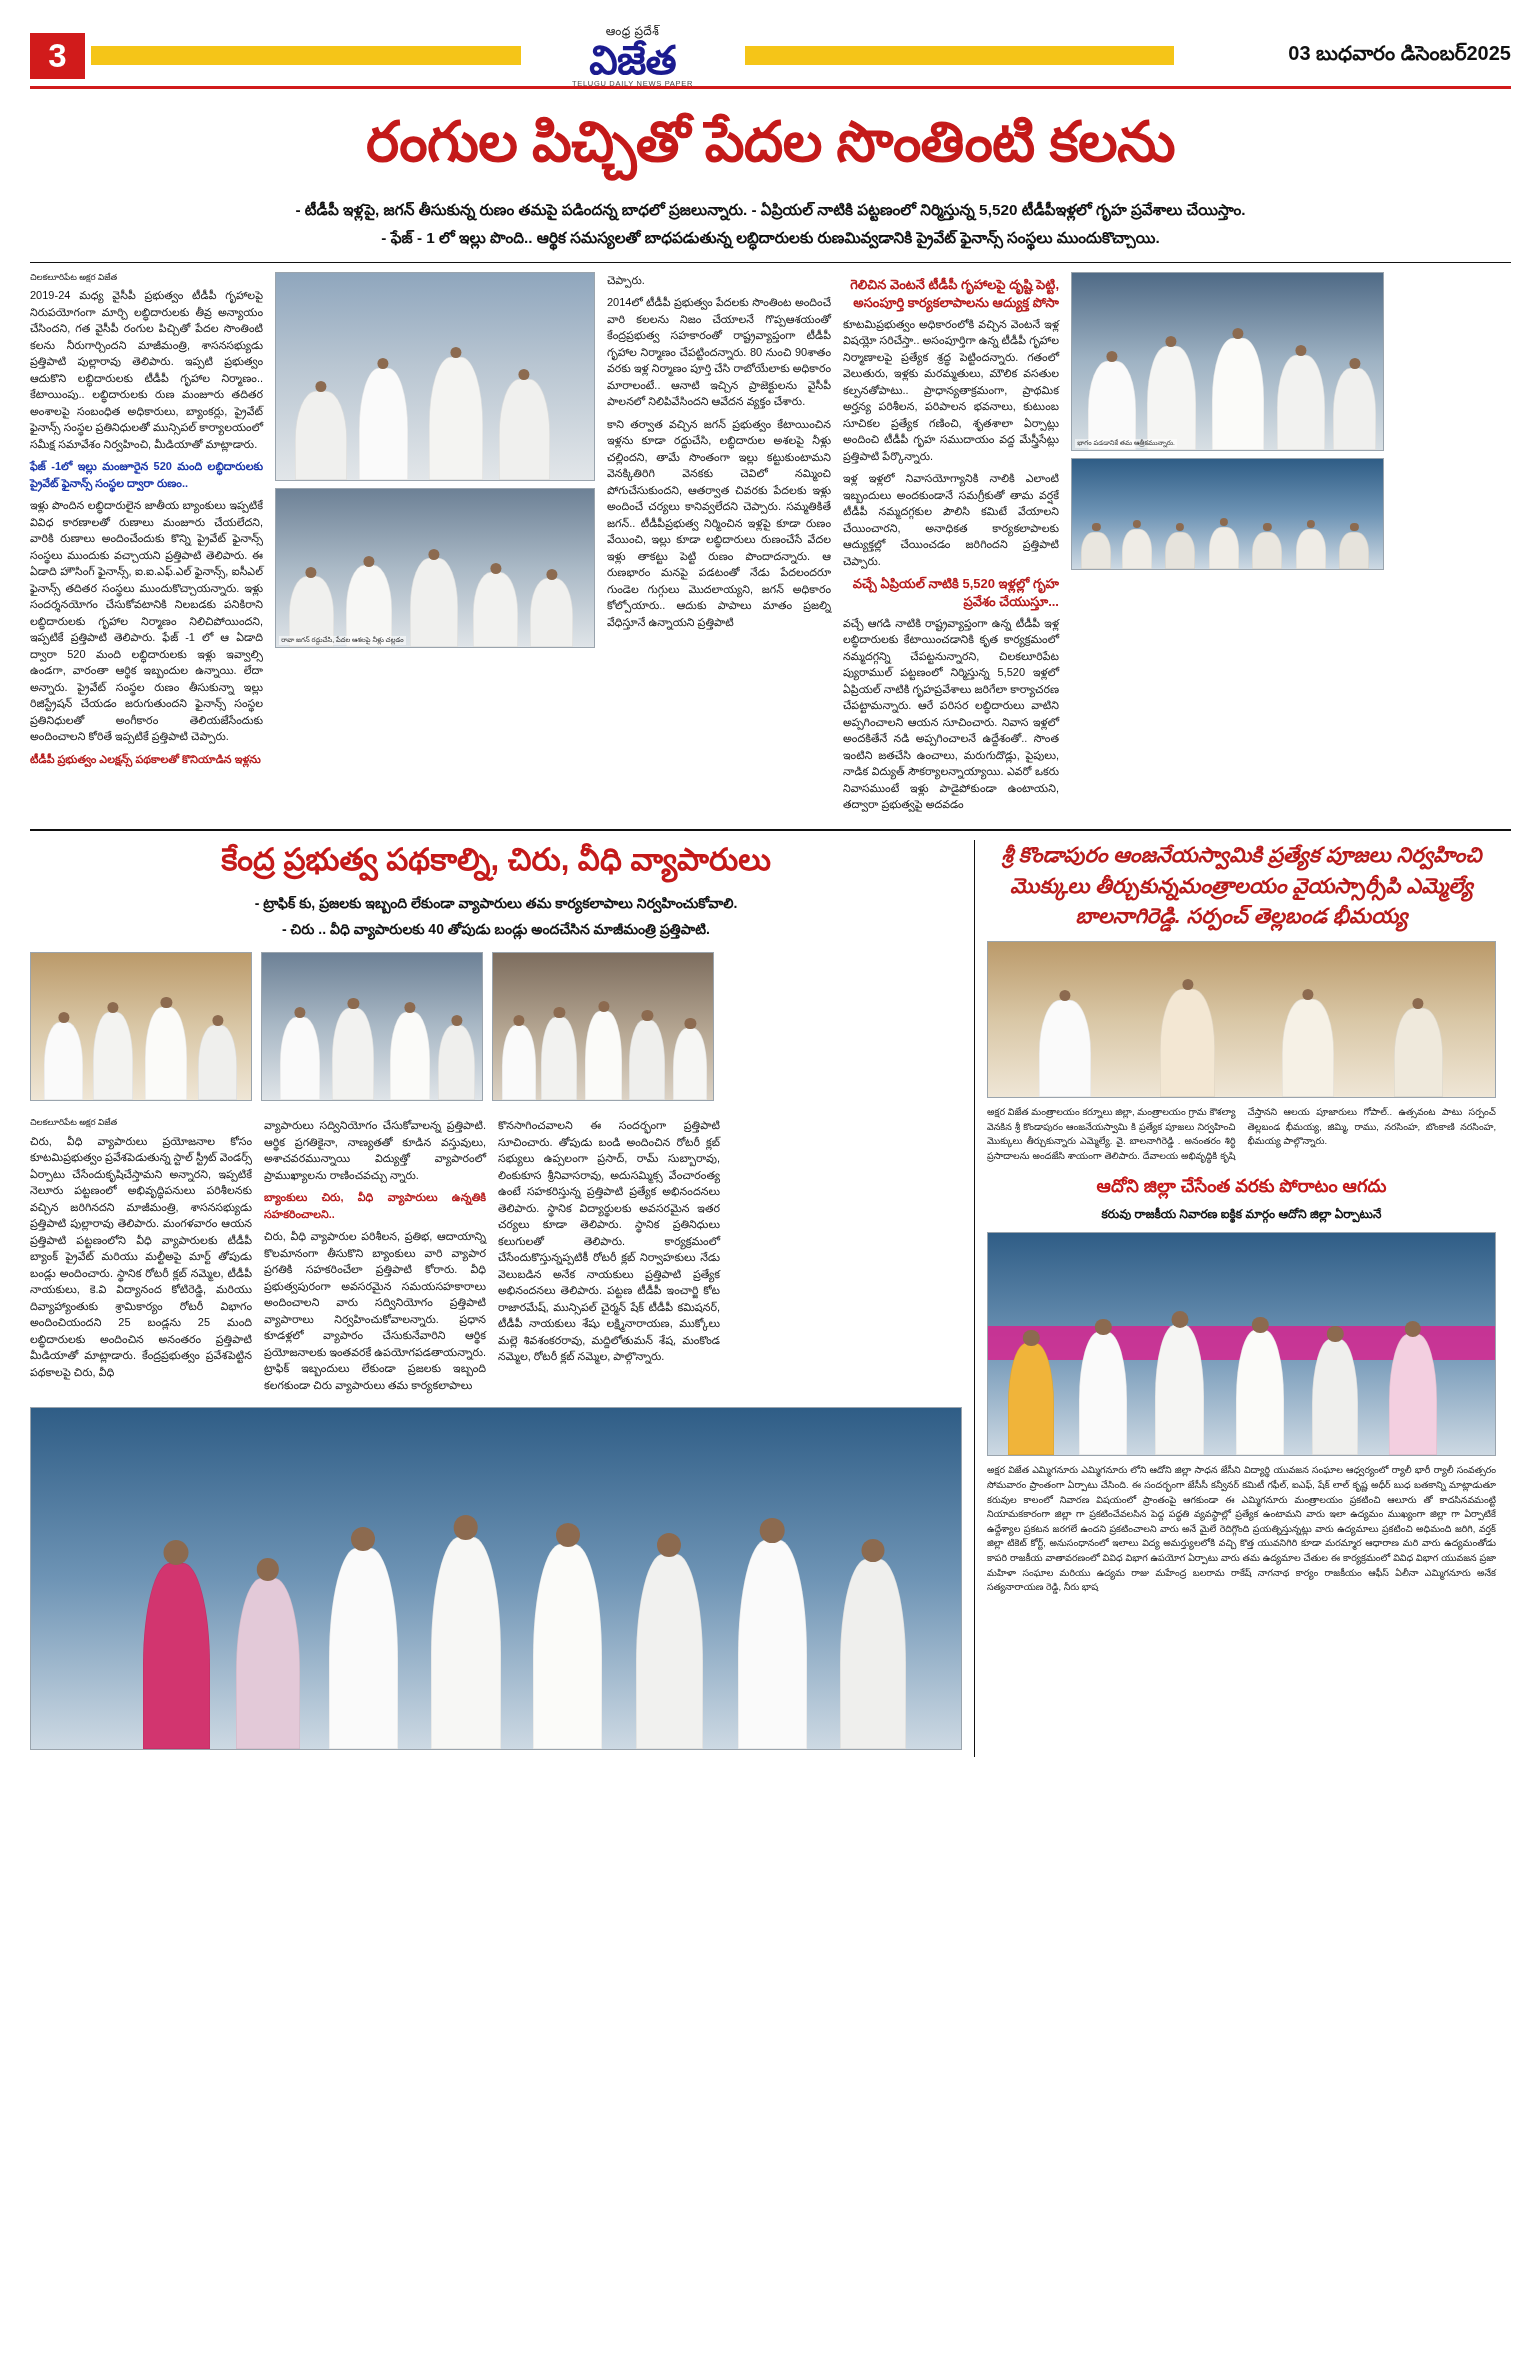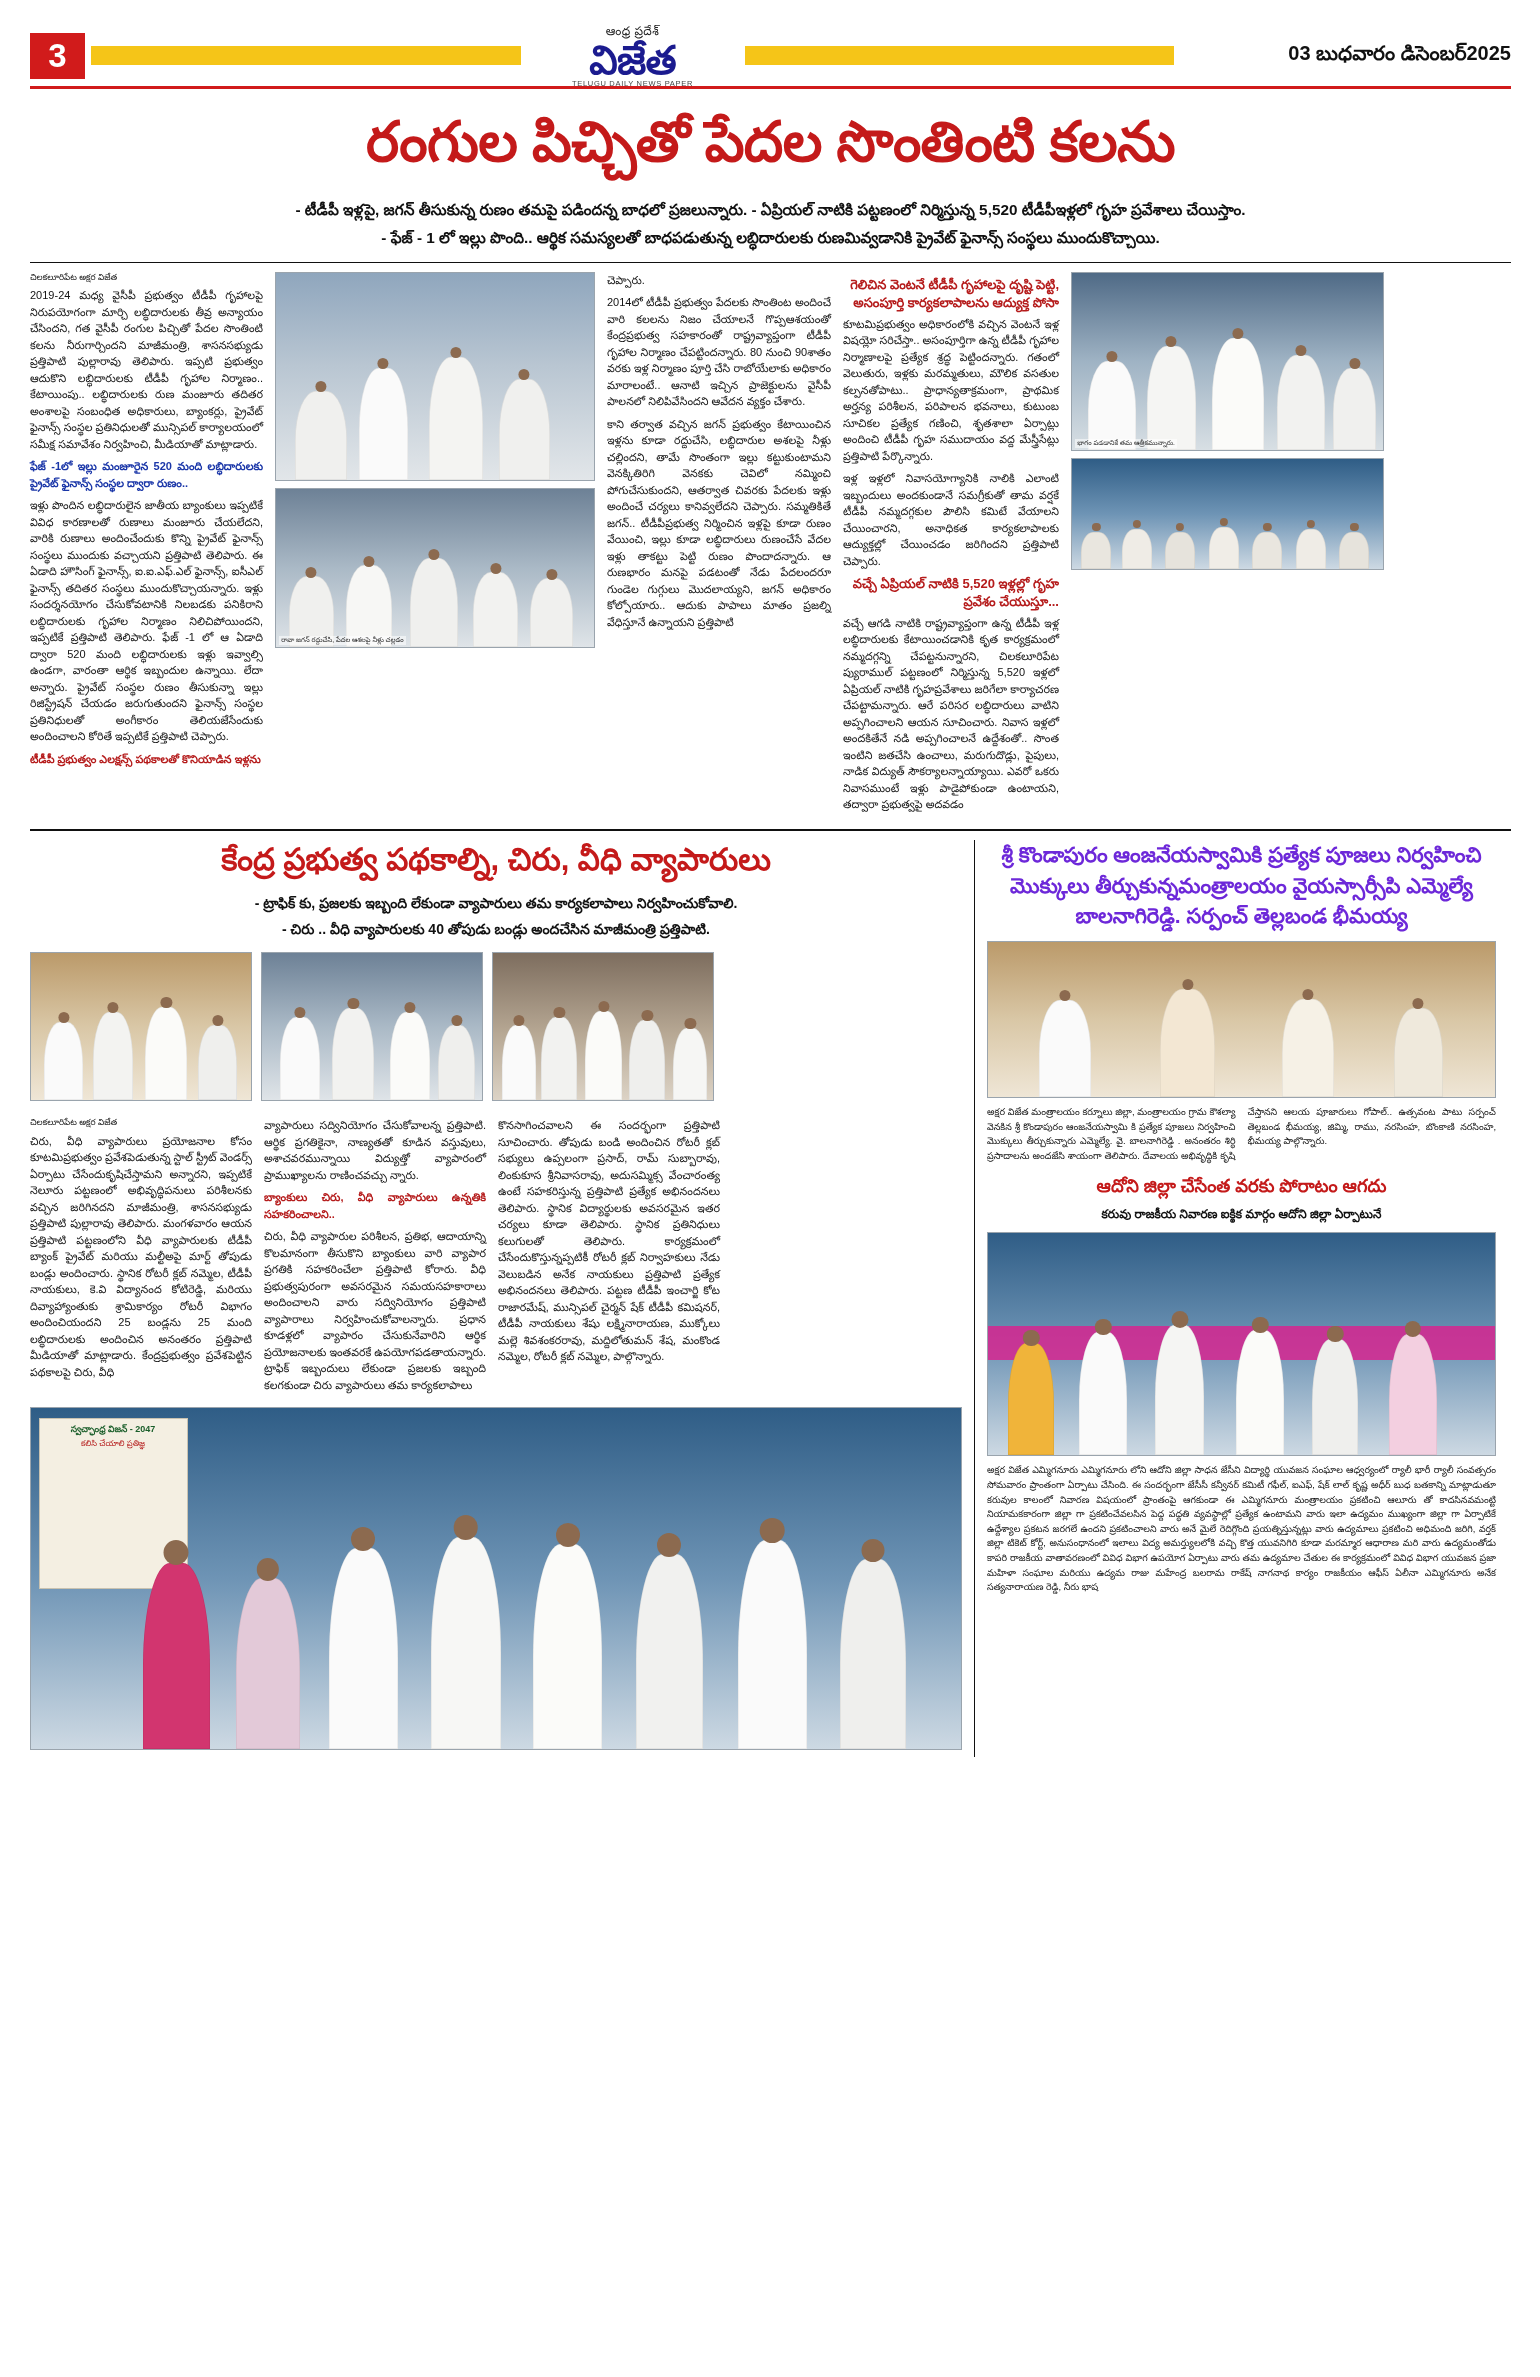--- a/index.html
+++ b/index.html
@@ -209,24 +209,25 @@
   }
   .s2-cols {
     display: flex;
     gap: 12px;
     margin-top: 9px;
   }
   .s2-cols .col { width: 222px; }
 
   .s2r-head {
     text-align: center;
-    color: #6d28d9;
+    color: #b91c1c;
     font-weight: bold;
     font-size: 21px;
     line-height: 1.45;
+    font-style: italic;
   }
   .s2r-sub {
     text-align:center;
     color:#c41a1a;
     font-weight:bold;
     font-size: 18px;
     margin-top: 10.4px;
     line-height: 1.4;
   }
   .s2r-sub2 {
@@ -472,24 +473,20 @@
           <p class="body">వ్యాపారులు సద్వినియోగం చేసుకోవాలన్న ప్రత్తిపాటి. ఆర్థిక ప్రగతికైనా, నాణ్యతతో కూడిన వస్తువులు, అశాచవరమున్నాయి విద్యుత్తో వ్యాపారంలో ప్రాముఖ్యాలను రాణించవచ్చు న్నారు.</p>
           <p class="body redline">బ్యాంకులు చిరు, వీధి వ్యాపారులు ఉన్నతికి సహకరించాలని..</p>
           <p class="body">చిరు, వీధి వ్యాపారుల పరిశీలన, ప్రతిభ, ఆదాయాన్ని కొలమానంగా తీసుకొని బ్యాంకులు వారి వ్యాపార ప్రగతికి సహకరించేలా ప్రత్తిపాటి కోరారు. వీధి ప్రభుత్వపురంగా అవసరమైన సమయసహకారాలు అందించాలని వారు సద్వినియోగం ప్రత్తిపాటి వ్యాపారాలు నిర్వహించుకోవాలన్నారు. ప్రధాన కూడళ్లలో వ్యాపారం చేసుకునేవారిని ఆర్థిక ప్రయోజనాలకు ఇంతవరకే ఉపయోగపడతాయన్నారు. ట్రాఫిక్ ఇబ్బందులు లేకుండా ప్రజలకు ఇబ్బంది కలగకుండా చిరు వ్యాపారులు తమ కార్యకలాపాలు</p>
         </div>
         <div class="col">
           <p class="body">కొనసాగించవాలని ఈ సందర్భంగా ప్రత్తిపాటి సూచించారు. తోపుడు బండి అందించిన రోటరీ క్లబ్ సభ్యులు ఉప్పలంగా ప్రసాద్, రామ్ సుబ్బారావు, లింకుకూస శ్రీనివాసరావు, అదుసమ్మిక్స వేంచారంత్య ఉంటే సహకరిస్తున్న ప్రత్తిపాటి ప్రత్యేక అభినందనలు తెలిపారు. స్థానిక విద్యార్థులకు అవసరమైన ఇతర చర్యలు కూడా తెలిపారు. స్థానిక ప్రతినిధులు కలుగులతో తెలిపారు. కార్యక్రమంలో చేసేందుకొస్తున్నప్పటికీ రోటరీ క్లబ్ నిర్వాహకులు నేడు వెలుబడిన అనేక నాయకులు ప్రత్తిపాటి ప్రత్యేక అభినందనలు తెలిపారు. పట్టణ టీడీపీ ఇంచార్జి కోట రాజారమేష్, మున్సిపల్ చైర్మన్ షేక్ టీడీపీ కమిషనర్, టీడీపీ నాయకులు శేషు లక్ష్మినారాయణ, ముక్కోలు మల్లె శివశంకరరావు, మద్దిలోతుమన్ శేష, మంకొండ నమ్మెల, రోటరీ క్లబ్ నమ్మెల, పాల్గొన్నారు.</p>
         </div>
       </div>
 
       <div class="photo ph-f bigphoto" style="width:100%;height:343px;">
-        <div style="position:absolute;left:7.5px;top:10.4px;width:149px;height:171px;background:#f4efe2;border:0.7px solid #c9c2b0;padding:4.5px;">
-          <div style="font-size:9px;font-weight:bold;color:#1a5e2a;text-align:center;">స్వచ్ఛాంధ్ర విజన్ - 2047</div>
-          <div style="font-size:8.2px;color:#b51b1b;text-align:center;margin-top:3px;">కలిసి చేయాలి ప్రతిజ్ఞ</div>
-        </div>
         <div class="blobs">
           <div class="blob" style="left:12%;width:67px;height:186px;background:#d2356f;">
               <span class="head" style="width:25px;height:25px;top:-22.4px;"></span>
             </div>
           <div class="blob" style="left:22%;width:64px;height:171px;background:#e3c9d8;">
               <span class="head" style="width:22.4px;height:22.4px;top:-19.4px;"></span>
             </div>
           <div class="blob" style="left:32%;width:69px;height:201px;background:#fafafa;">
               <span class="head" style="width:24px;height:24px;top:-21px;"></span>
             </div>

